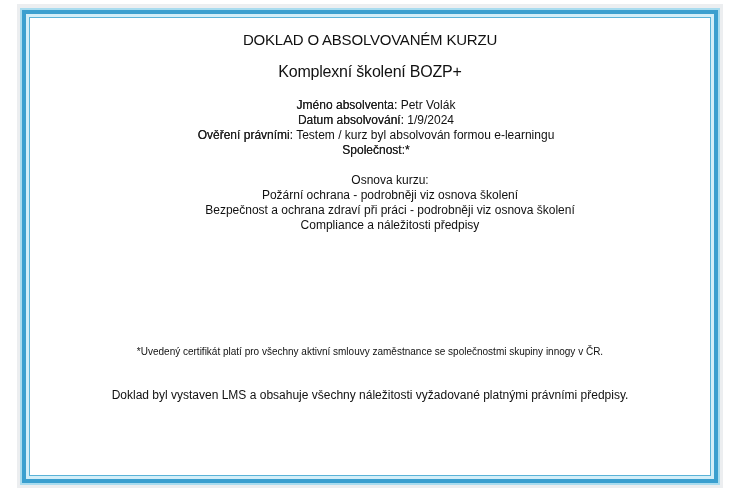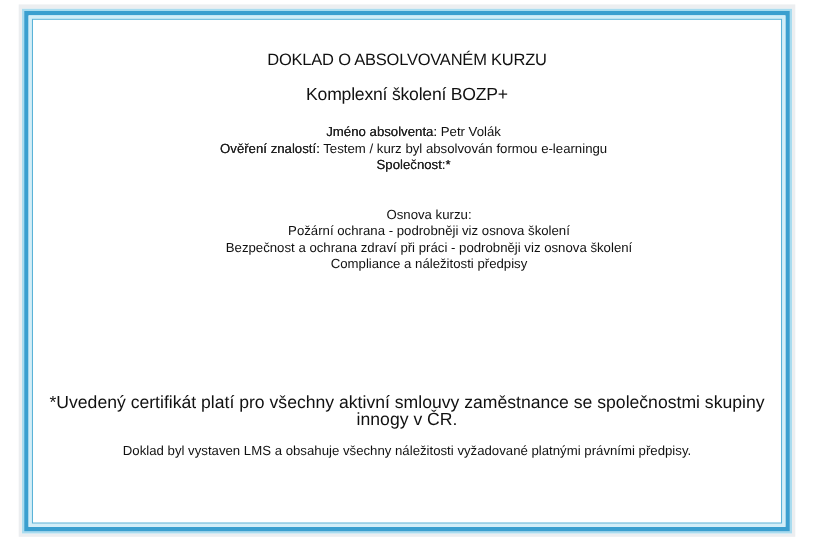--- a/index.html
+++ b/index.html
@@ -46,21 +46,21 @@
     .frame-inner {
       position: absolute;
       left: 29px; top: 17px;
       width: 682px; height: 459px;
       box-sizing: border-box;
       border: 1px solid #5ab3d8;
       background: #ffffff;
     }
     .content {
       position: absolute;
-      left: 30px; top: 16px;
+      left: 30px; top: 1px;
       width: 680px; height: 457px;
       text-align: center;
     }
     .heading {
       position: absolute;
       left: 0; right: 0;
       top: 30px;
       font-size: 15px;
       line-height: 18px;
       letter-spacing: -0.2px;
@@ -92,21 +92,21 @@
       left: 0; right: 0;
       top: 172px;
       font-size: 12px;
       line-height: 15px;
       padding-left: 40px;
     }
     .footnote {
       position: absolute;
       left: 0; right: 0;
       top: 343px;
-      font-size: 16px;
+      font-size: 10px;
       line-height: 15px;
     }
     .issued {
       position: absolute;
       left: 0; right: 0;
       top: 387px;
       font-size: 12px;
       line-height: 15px;
       text-align: center;
     }
@@ -120,21 +120,22 @@
 <div class="frame-band"></div>
 <div class="frame-gap"></div>
 <div class="frame-inner"></div>
 
 <div class="content">
   <div class="heading">DOKLAD O ABSOLVOVANÉM KURZU</div>
   <div class="title">Komplexní školení BOZP+</div>
 
   <div class="details">
     <span class="line"><span class="label">Jméno absolventa:</span><span class="value"> Petr Volák</span></span>
-    <span class="line"><span class="label">Ověření znalostí:</span><span class="value"> Testem / kurz byl absolvován formou e-learningu</span></span>
+    <span class="line"><span class="label">Datum absolvování:</span><span class="value"> 1/9/2024</span></span>
+    <span class="line"><span class="label">Ověření právními:</span><span class="value"> Testem / kurz byl absolvován formou e-learningu</span></span>
     <span class="line"><span class="label">Společnost:*</span><span class="value"></span></span>
   </div>
 
   <div class="outline">
     <span class="line">Osnova kurzu:</span>
     <span class="line">Požární ochrana - podrobněji viz osnova školení</span>
     <span class="line">Bezpečnost a ochrana zdraví při práci - podrobněji viz osnova školení</span>
     <span class="line">Compliance a náležitosti předpisy</span>
   </div>
 

